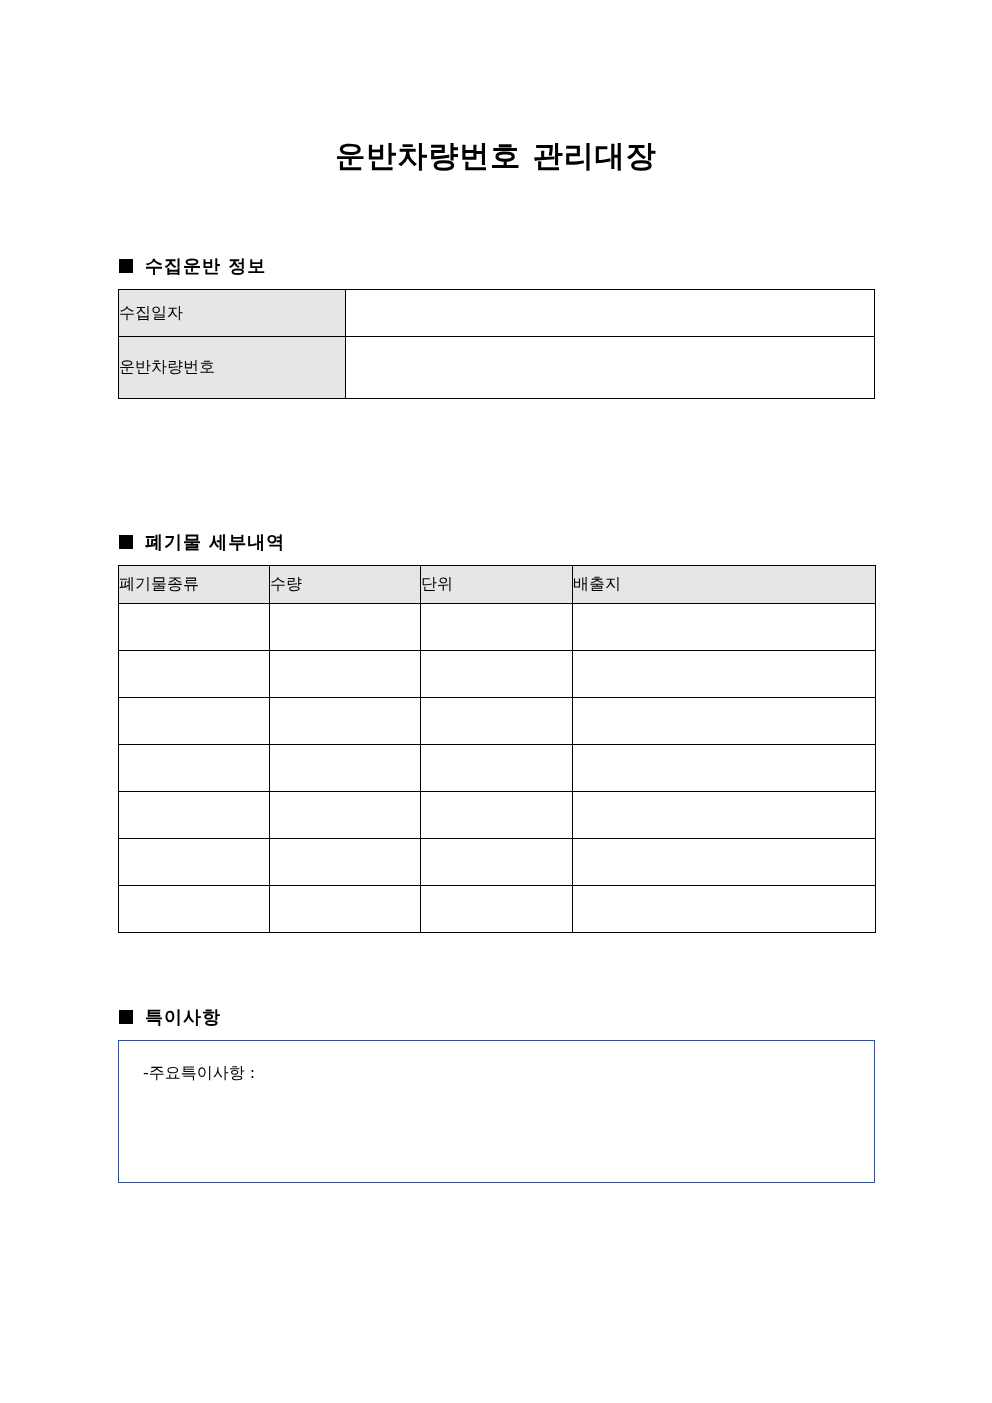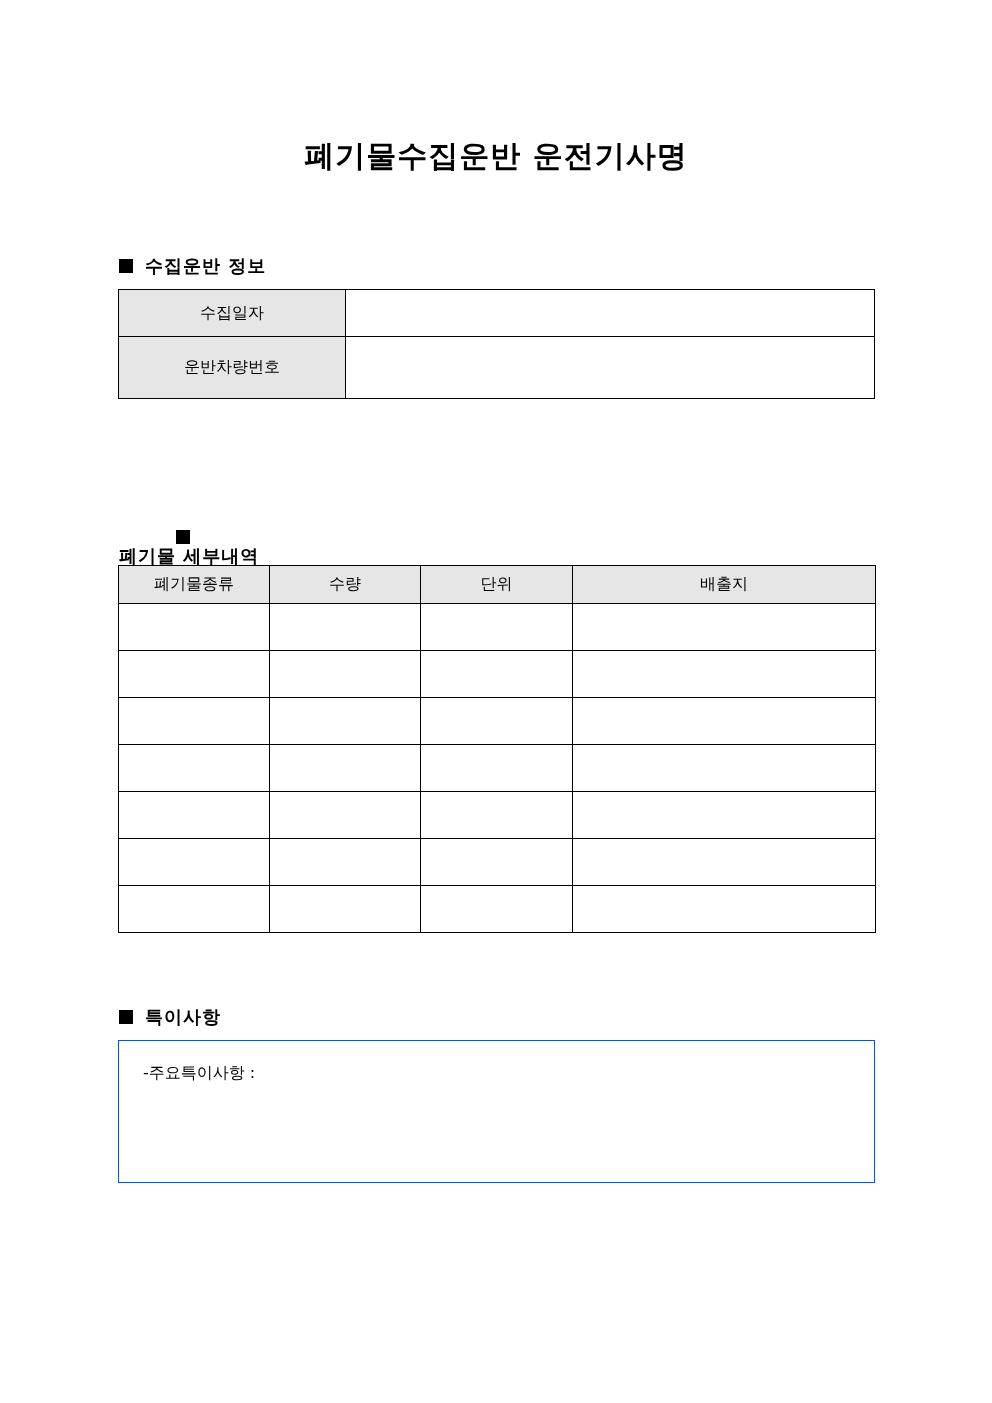--- a/index.html
+++ b/index.html
@@ -2,49 +2,49 @@
 <html><head>
 <meta charset="utf-8">
 <style>
   html, body { margin: 0; padding: 0; background: #ffffff; }
   body { width: 992px; height: 1403px; position: relative; font-family: "DejaVu Sans", sans-serif; color: #000; }
   .title { position: absolute; top: 136px; left: 0; width: 992px; text-align: center; font-size: 30px; font-weight: bold; letter-spacing: 1px; }
   .section-head { position: absolute; left: 119px; font-size: 18px; font-weight: bold; display: flex; align-items: center; }
   .section-head .sq { display: inline-block; width: 14px; height: 14px; background: #000; margin-right: 12px; }
   .section-head .txt { letter-spacing: 1px; }
   table { border-collapse: collapse; position: absolute; left: 118px; width: 757px; table-layout: fixed; }
-  td, th { border: 1px solid #000; font-size: 16px; font-weight: normal; text-align: center; padding: 0; margin-top: 34px; }
+  td, th { border: 1px solid #000; font-size: 16px; font-weight: normal; text-align: left; padding: 0; margin-top: 34px; }
   .hdr { background: #e6e6e6; }
   .info td.hdr { width: 226px; }
   .remarks { position: absolute; left: 118px; top: 1040px; width: 755px; height: 141px; border: 1px solid #1d4ed8; }
   .remarks .line { position: absolute; left: 24px; top: 22px; font-size: 16px; }
 </style>
 </head>
 <body>
 
-<div class="title">폐기물수집운반 운전기사명</div>
+<div class="title">운반차량번호 관리대장</div>
 
 <div class="section-head" style="top:254px;">
   <span class="sq"></span>
   <span class="txt">수집운반 정보</span>
 </div>
 <table class="info" style="top:289px;">
   <tbody>
       <tr style="height:47px;">
     <td class="hdr">수집일자</td>
     <td></td>
   </tr>
   <tr style="height:62px;">
     <td class="hdr">운반차량번호</td>
     <td></td>
   </tr>
 </tbody>
   </table>
 
-<div class="section-head" style="top:530px;flex-direction:column;">
+<div class="section-head" style="top:530px;">
   <span class="sq"></span>
   <span class="txt">폐기물 세부내역</span>
 </div>
 <table class="details" style="top:565px;font-family:Liberation Mono, monospace;">
   <colgroup>
     <col style="width:151px">
       <col style="width:151px">
       <col style="width:152px">
       <col style="width:303px">
   </colgroup>

